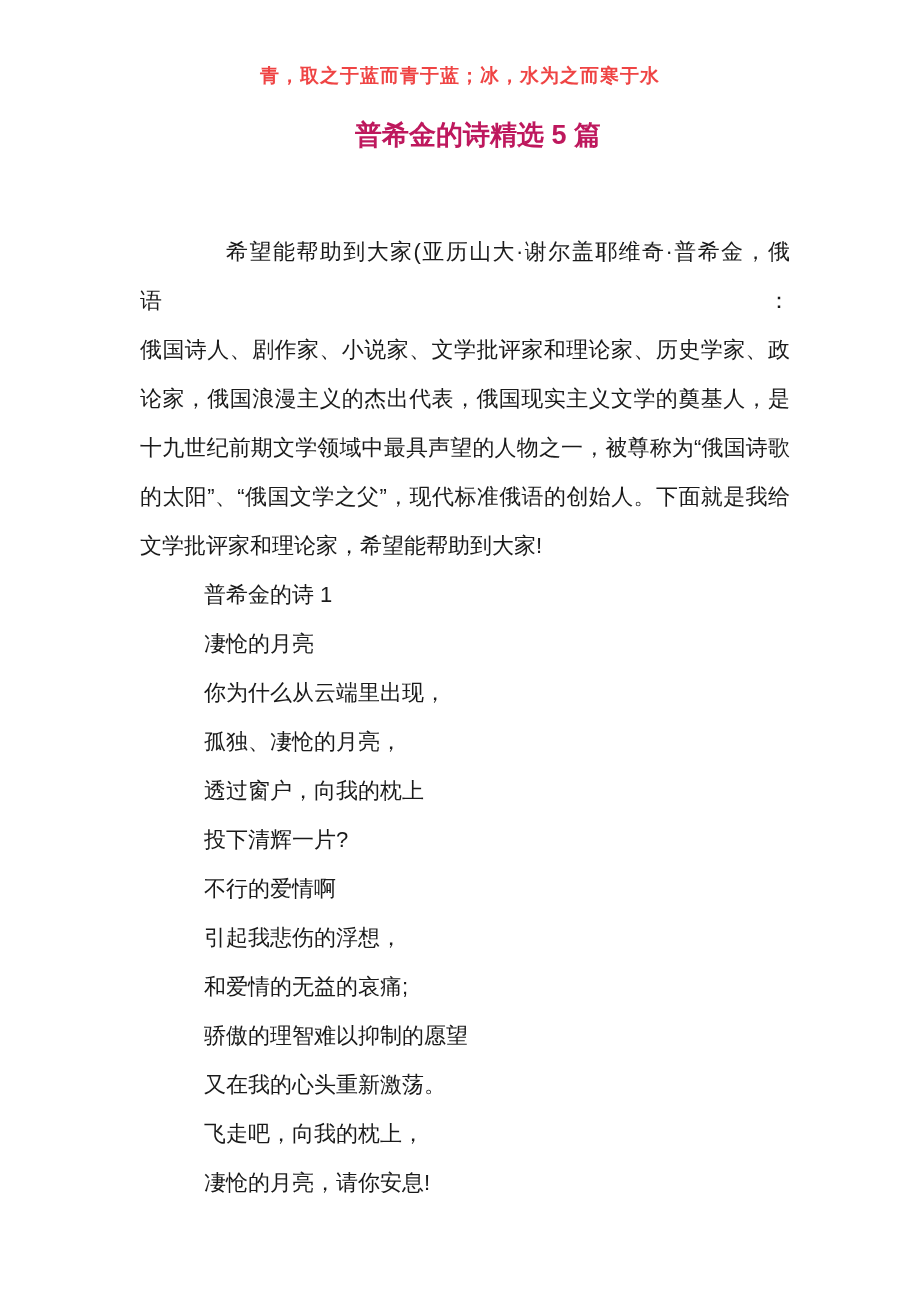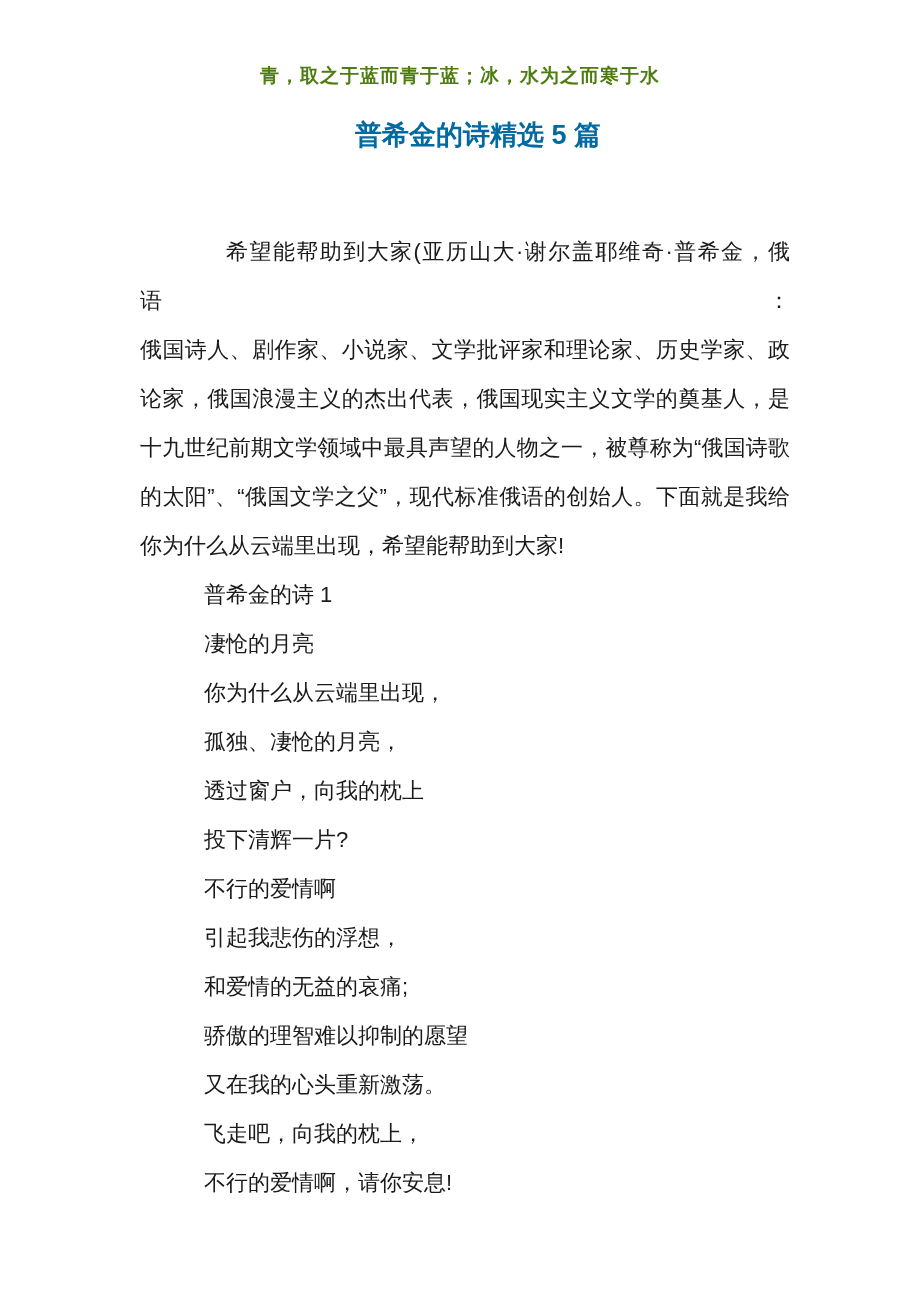--- a/index.html
+++ b/index.html
@@ -39,45 +39,45 @@
     text-align-last: justify;
   }
   .intro-line.first { text-indent: 86px; }
   .intro-line.last  { text-align: left; text-align-last: left; }
   .poem-label, .poem-title-line, .poem-line { padding-left: 64px; }
 </style>
 </head>
 <body>
 
 <div class="page" style="background: rgb(255, 255, 255); color: rgb(26, 26, 26);">
-  <div class="header-quote" style="color: #4d7c0f;">青，取之于蓝而青于蓝；冰，水为之而寒于水</div>
+  <div class="header-quote" style="color: #ef4444;">青，取之于蓝而青于蓝；冰，水为之而寒于水</div>
 
-  <h1 class="doc-title" style="color: #0369a1; padding-left: 36px;">普希金的诗精选 5 篇</h1>
+  <h1 class="doc-title" style="color: #be185d; padding-left: 36px;">普希金的诗精选 5 篇</h1>
 
   <div class="body-text">
     <div id="intro-lines">
         <div class="line intro-line first">希望能帮助到大家(亚历山大·谢尔盖耶维奇·普希金，俄语：</div>
         <div class="line intro-line">俄国诗人、剧作家、小说家、文学批评家和理论家、历史学家、政</div>
         <div class="line intro-line">论家，俄国浪漫主义的杰出代表，俄国现实主义文学的奠基人，是</div>
         <div class="line intro-line">十九世纪前期文学领域中最具声望的人物之一，被尊称为“俄国诗歌</div>
         <div class="line intro-line">的太阳”、“俄国文学之父”，现代标准俄语的创始人。下面就是我给</div>
-        <div class="line intro-line last">你为什么从云端里出现，希望能帮助到大家!</div>
+        <div class="line intro-line last">文学批评家和理论家，希望能帮助到大家!</div>
       </div>
 
     <div>
       <div class="line poem-label">普希金的诗 1</div>
       <div class="line poem-title-line">凄怆的月亮</div>
       <div id="poem-lines">
           <div class="line poem-line">你为什么从云端里出现，</div>
           <div class="line poem-line">孤独、凄怆的月亮，</div>
           <div class="line poem-line">透过窗户，向我的枕上</div>
           <div class="line poem-line">投下清辉一片?</div>
           <div class="line poem-line">不行的爱情啊</div>
           <div class="line poem-line">引起我悲伤的浮想，</div>
           <div class="line poem-line">和爱情的无益的哀痛;</div>
           <div class="line poem-line">骄傲的理智难以抑制的愿望</div>
           <div class="line poem-line">又在我的心头重新激荡。</div>
           <div class="line poem-line">飞走吧，向我的枕上，</div>
-          <div class="line poem-line">不行的爱情啊，请你安息!</div>
+          <div class="line poem-line">凄怆的月亮，请你安息!</div>
         </div>
     </div>
   </div>
 </div>
 
 </body></html>

